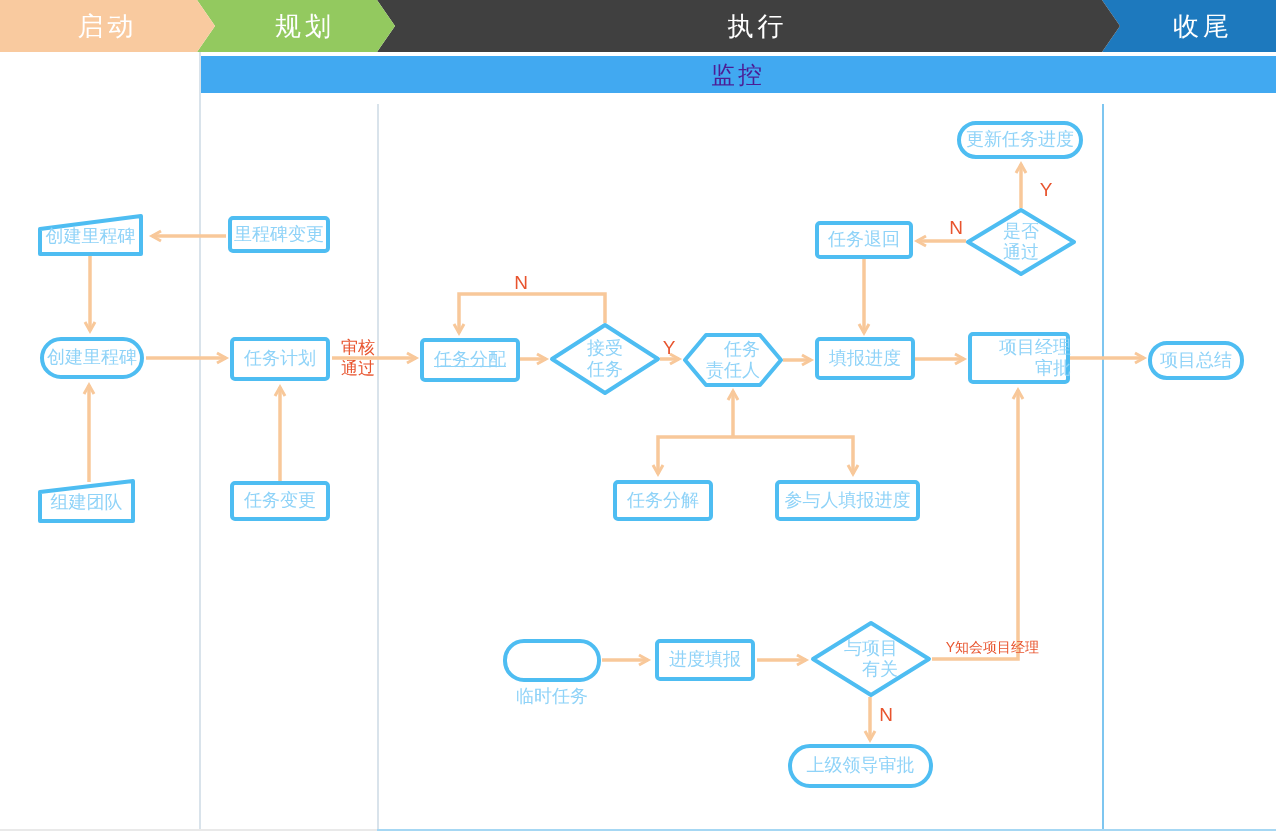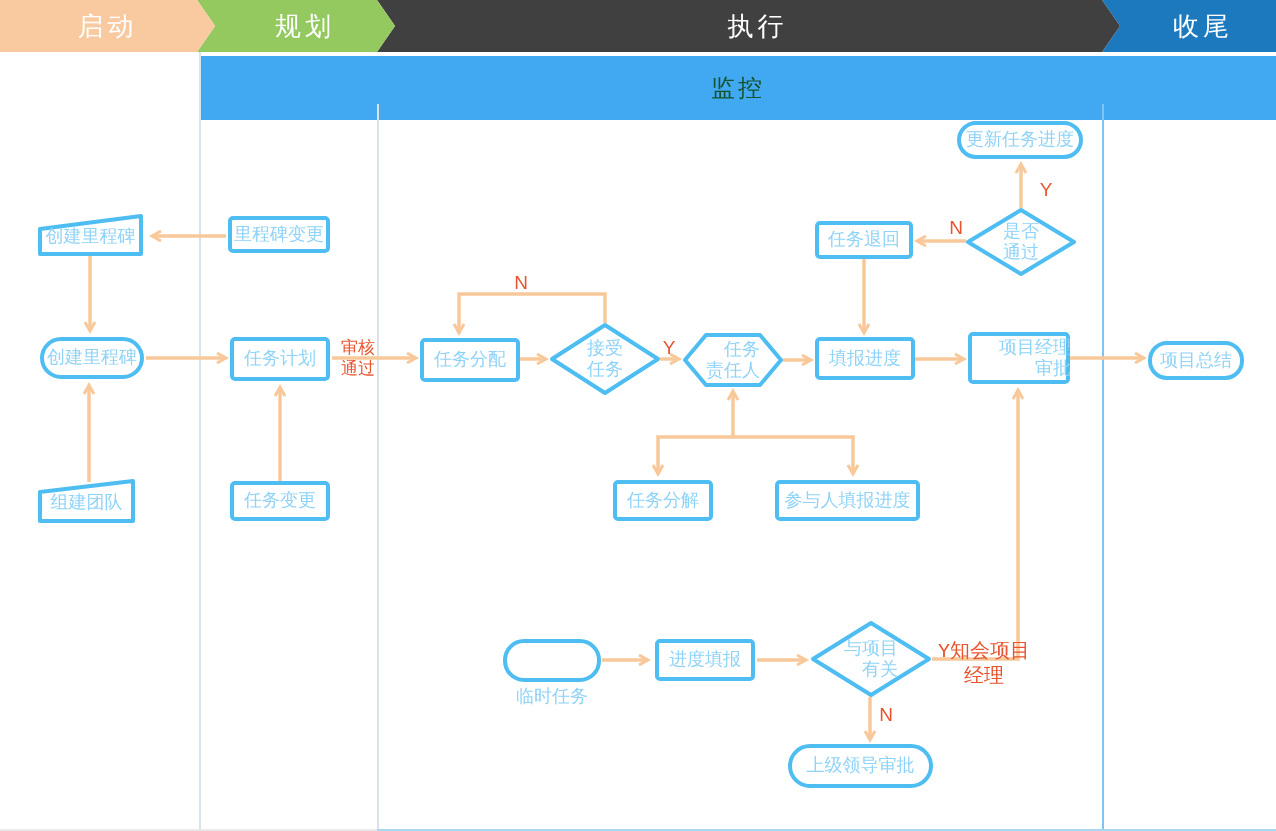--- a/index.html
+++ b/index.html
@@ -1,30 +1,30 @@
 <!DOCTYPE html>
 <html><head>
 <meta charset="utf-8">
 <style>
   html,body{margin:0;padding:0;background:#fff;}
   .stage{position:relative;width:1276px;height:831px;background:#fff;overflow:hidden;
          font-family:"Liberation Sans","DejaVu Sans",sans-serif;}
   .phase{position:absolute;top:0;height:52px;display:flex;align-items:center;justify-content:center;
          color:#fff;font-size:26px;letter-spacing:4px;}
-  .monitor{position:absolute;left:200px;top:56px;width:1076px;height:64px;background:#41A9F1;
-           display:flex;align-items:center;justify-content:center;color:#14532d;font-size:24px;letter-spacing:3px;}
+  .monitor{position:absolute;left:200px;top:56px;width:1076px;height:37px;background:#41A9F1;
+           display:flex;align-items:center;justify-content:center;color:#4c1d95;font-size:24px;letter-spacing:3px;}
   .divider{position:absolute;width:2px;}
   .hborder{position:absolute;height:2px;}
   svg.overlay{position:absolute;left:0;top:0;}
   .node-shape{fill:#fff;stroke:#4EBDF2;stroke-width:4;stroke-linejoin:round;}
   .edge{fill:none;stroke:#F8C89A;stroke-width:3.5;marker-end:url(#ah);}
   .node-label{position:absolute;display:flex;align-items:center;justify-content:center;text-align:right;
               color:#8FD3F8;font-size:18px;line-height:1.18;white-space:pre-line;pointer-events:none;}
   .edge-label{position:absolute;color:#E8542E;font-size:19px;line-height:1.25;text-align:center;white-space:pre-line;}
-  .edge-label.small{font-size:20px;text-align:center;font-family:Liberation Mono, monospace;}
+  .edge-label.small{font-size:14px;text-align:right;}
 </style>
 </head>
 <body>
 
 <div class="stage">
 
   <div class="phase" style="left:0;width:215px;z-index:4;background:#F9CA9F;padding-right:18px;
               clip-path:polygon(0 0,197px 0,215px 26px,197px 52px,0 52px);">
     <span>启动</span>
   </div>
@@ -103,21 +103,21 @@
     <polygon class="node-shape" points="871,623 929,659 871,695 813,659"></polygon>
     <rect class="node-shape" x="790" y="746" width="141" height="40" rx="20"></rect>
   </svg>
 
   <div class="node-label" style="left:38px;top:219px;width:105px;height:36px;">创建里程碑</div>
   <div class="node-label" style="left:228px;top:216px;width:102px;height:37px;">里程碑变更</div>
   <div class="node-label" style="left:40px;top:337px;width:104px;height:42px;">创建里程碑</div>
   <div class="node-label" style="left:38px;top:484px;width:97px;height:37px;">组建团队</div>
   <div class="node-label" style="left:230px;top:337px;width:100px;height:44px;">任务计划</div>
   <div class="node-label" style="left:230px;top:481px;width:100px;height:40px;">任务变更</div>
-  <div class="node-label" style="left:420px;top:338px;width:100px;height:44px;">任务分配</div>
+  <div class="node-label" style="left:420px;top:338px;width:100px;height:44px;text-decoration:underline;">任务分配</div>
   <div class="node-label" style="left:551px;top:324px;width:108px;height:70px;">接受
 任务</div>
   <div class="node-label" style="left:683px;top:333px;width:100px;height:54px;">任务
 责任人</div>
   <div class="node-label" style="left:815px;top:337px;width:100px;height:43px;">填报进度</div>
   <div class="node-label" style="left:815px;top:221px;width:98px;height:38px;">任务退回</div>
   <div class="node-label" style="left:967px;top:209px;width:108px;height:66px;">是否
 通过</div>
   <div class="node-label" style="left:957px;top:121px;width:126px;height:38px;">更新任务进度</div>
   <div class="node-label" style="left:968px;top:332px;width:102px;height:52px;padding-left:16px;">项目经理

